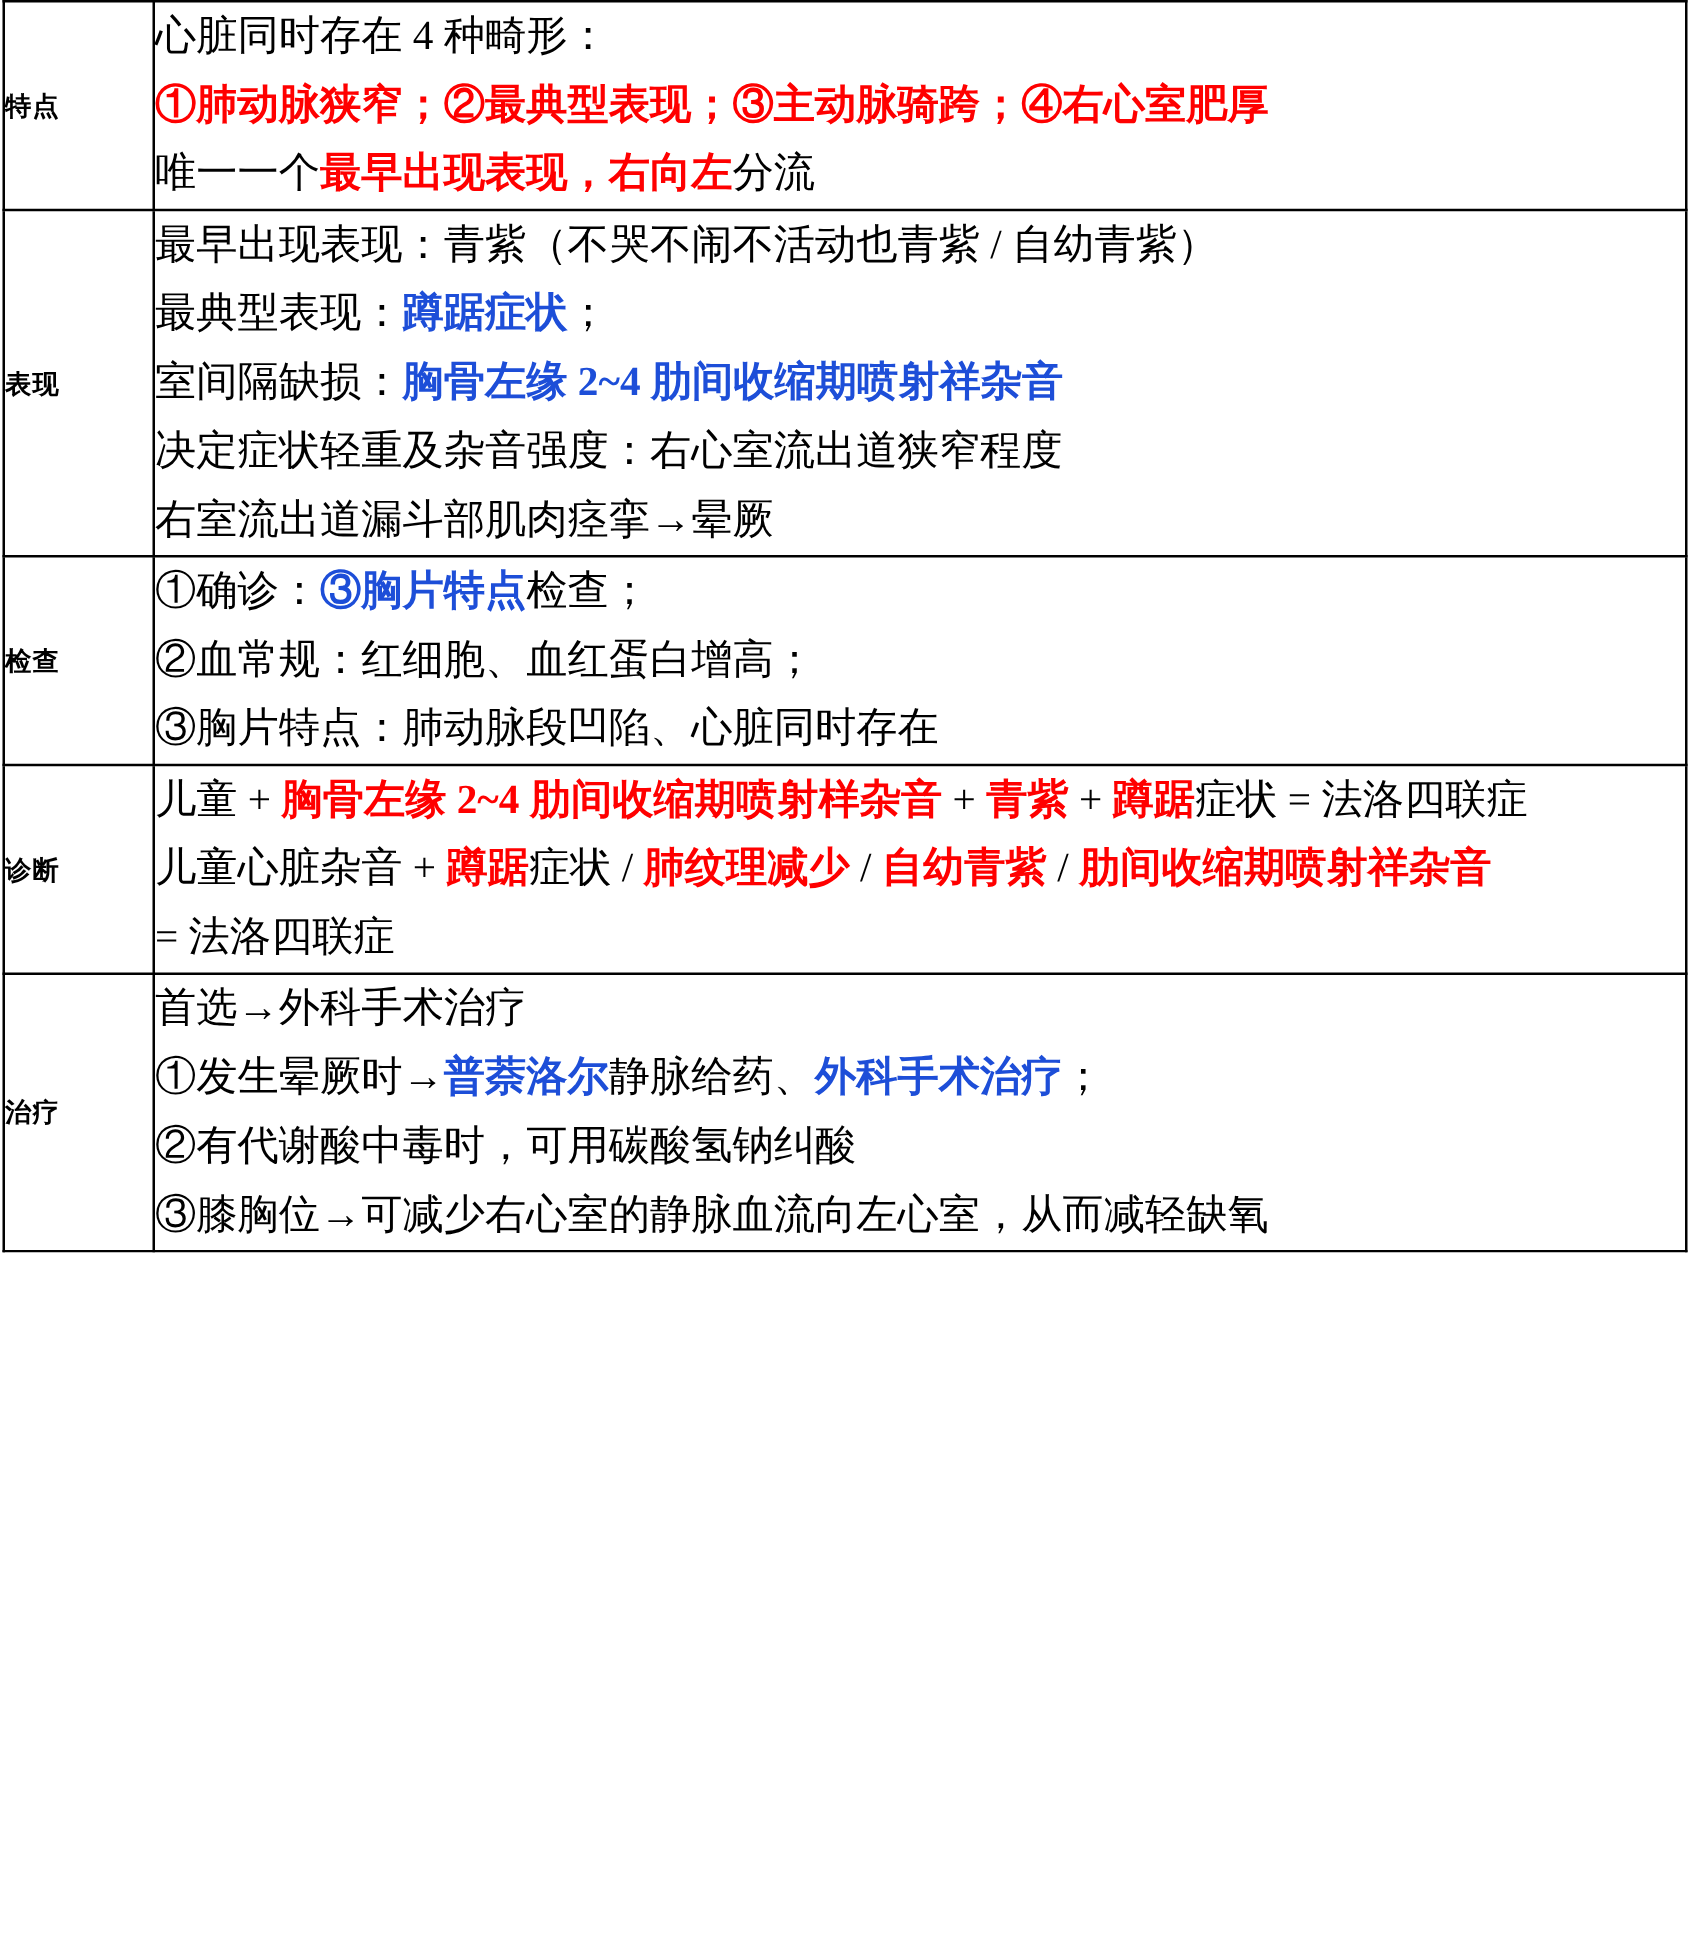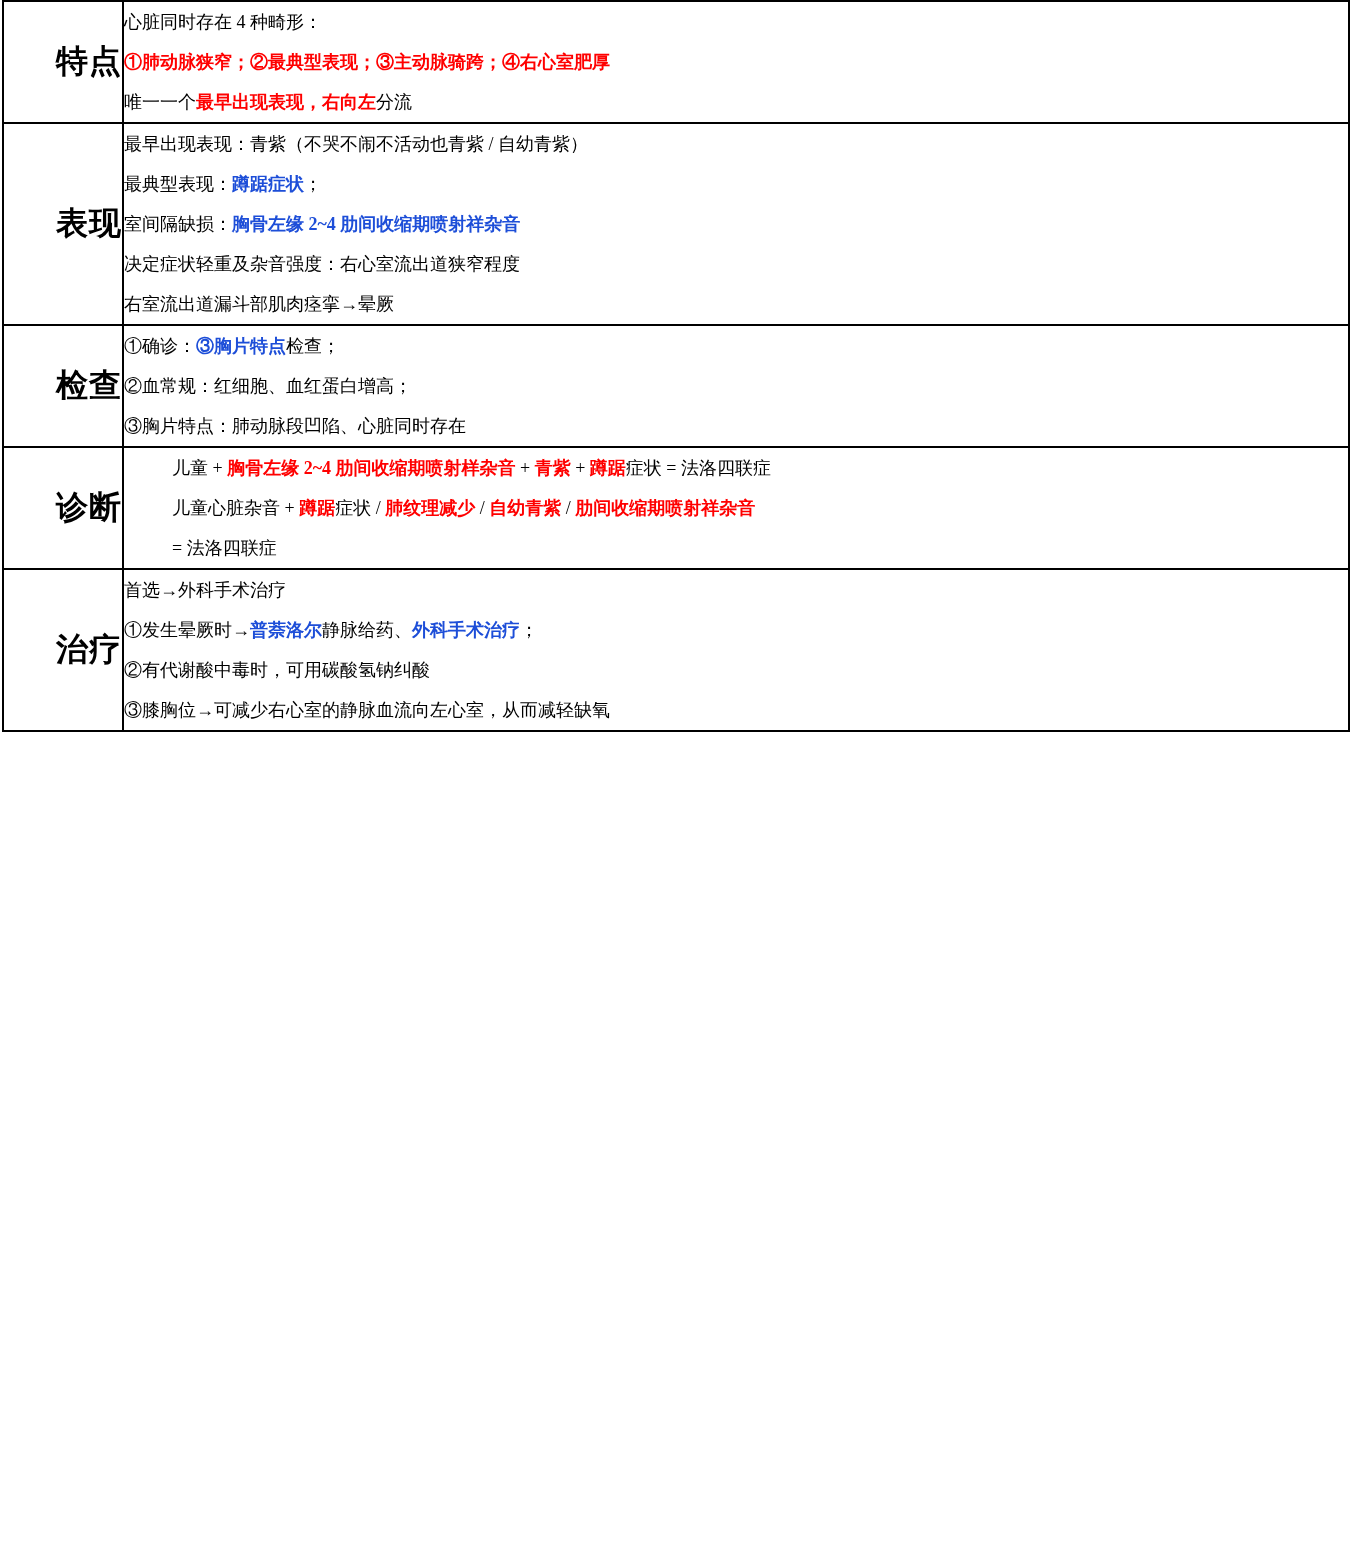--- a/index.html
+++ b/index.html
@@ -23,38 +23,37 @@
     margin: 0 0 0 2px;
     table-layout: fixed;
   }
   table.notes td {
     border: 2px solid #000000;
     vertical-align: middle;
     padding: 0;
   }
   td.label {
     width: 118px;
-    text-align: right;
+    text-align: left;
     font-weight: bold;
-    font-size: 32px;
+    font-size: 21px;
     letter-spacing: 1px;
     margin-top: 44px;
   }
   td.content {
     padding: 16px 20px 16px 22px;
   }
   .line {
-    font-size: 18px;
+    font-size: 33px;
     line-height: 1.0;
     padding: 11px 0 11px 0;
     white-space: nowrap;
   }
   .line.wrap {
     white-space: normal;
-    padding-left: 48px;
   }
   .red {
     color: #ff0000;
     font-weight: bold;
   }
   .blue {
     color: #1d4ed8;
     font-weight: bold;
   }
   .plain {

